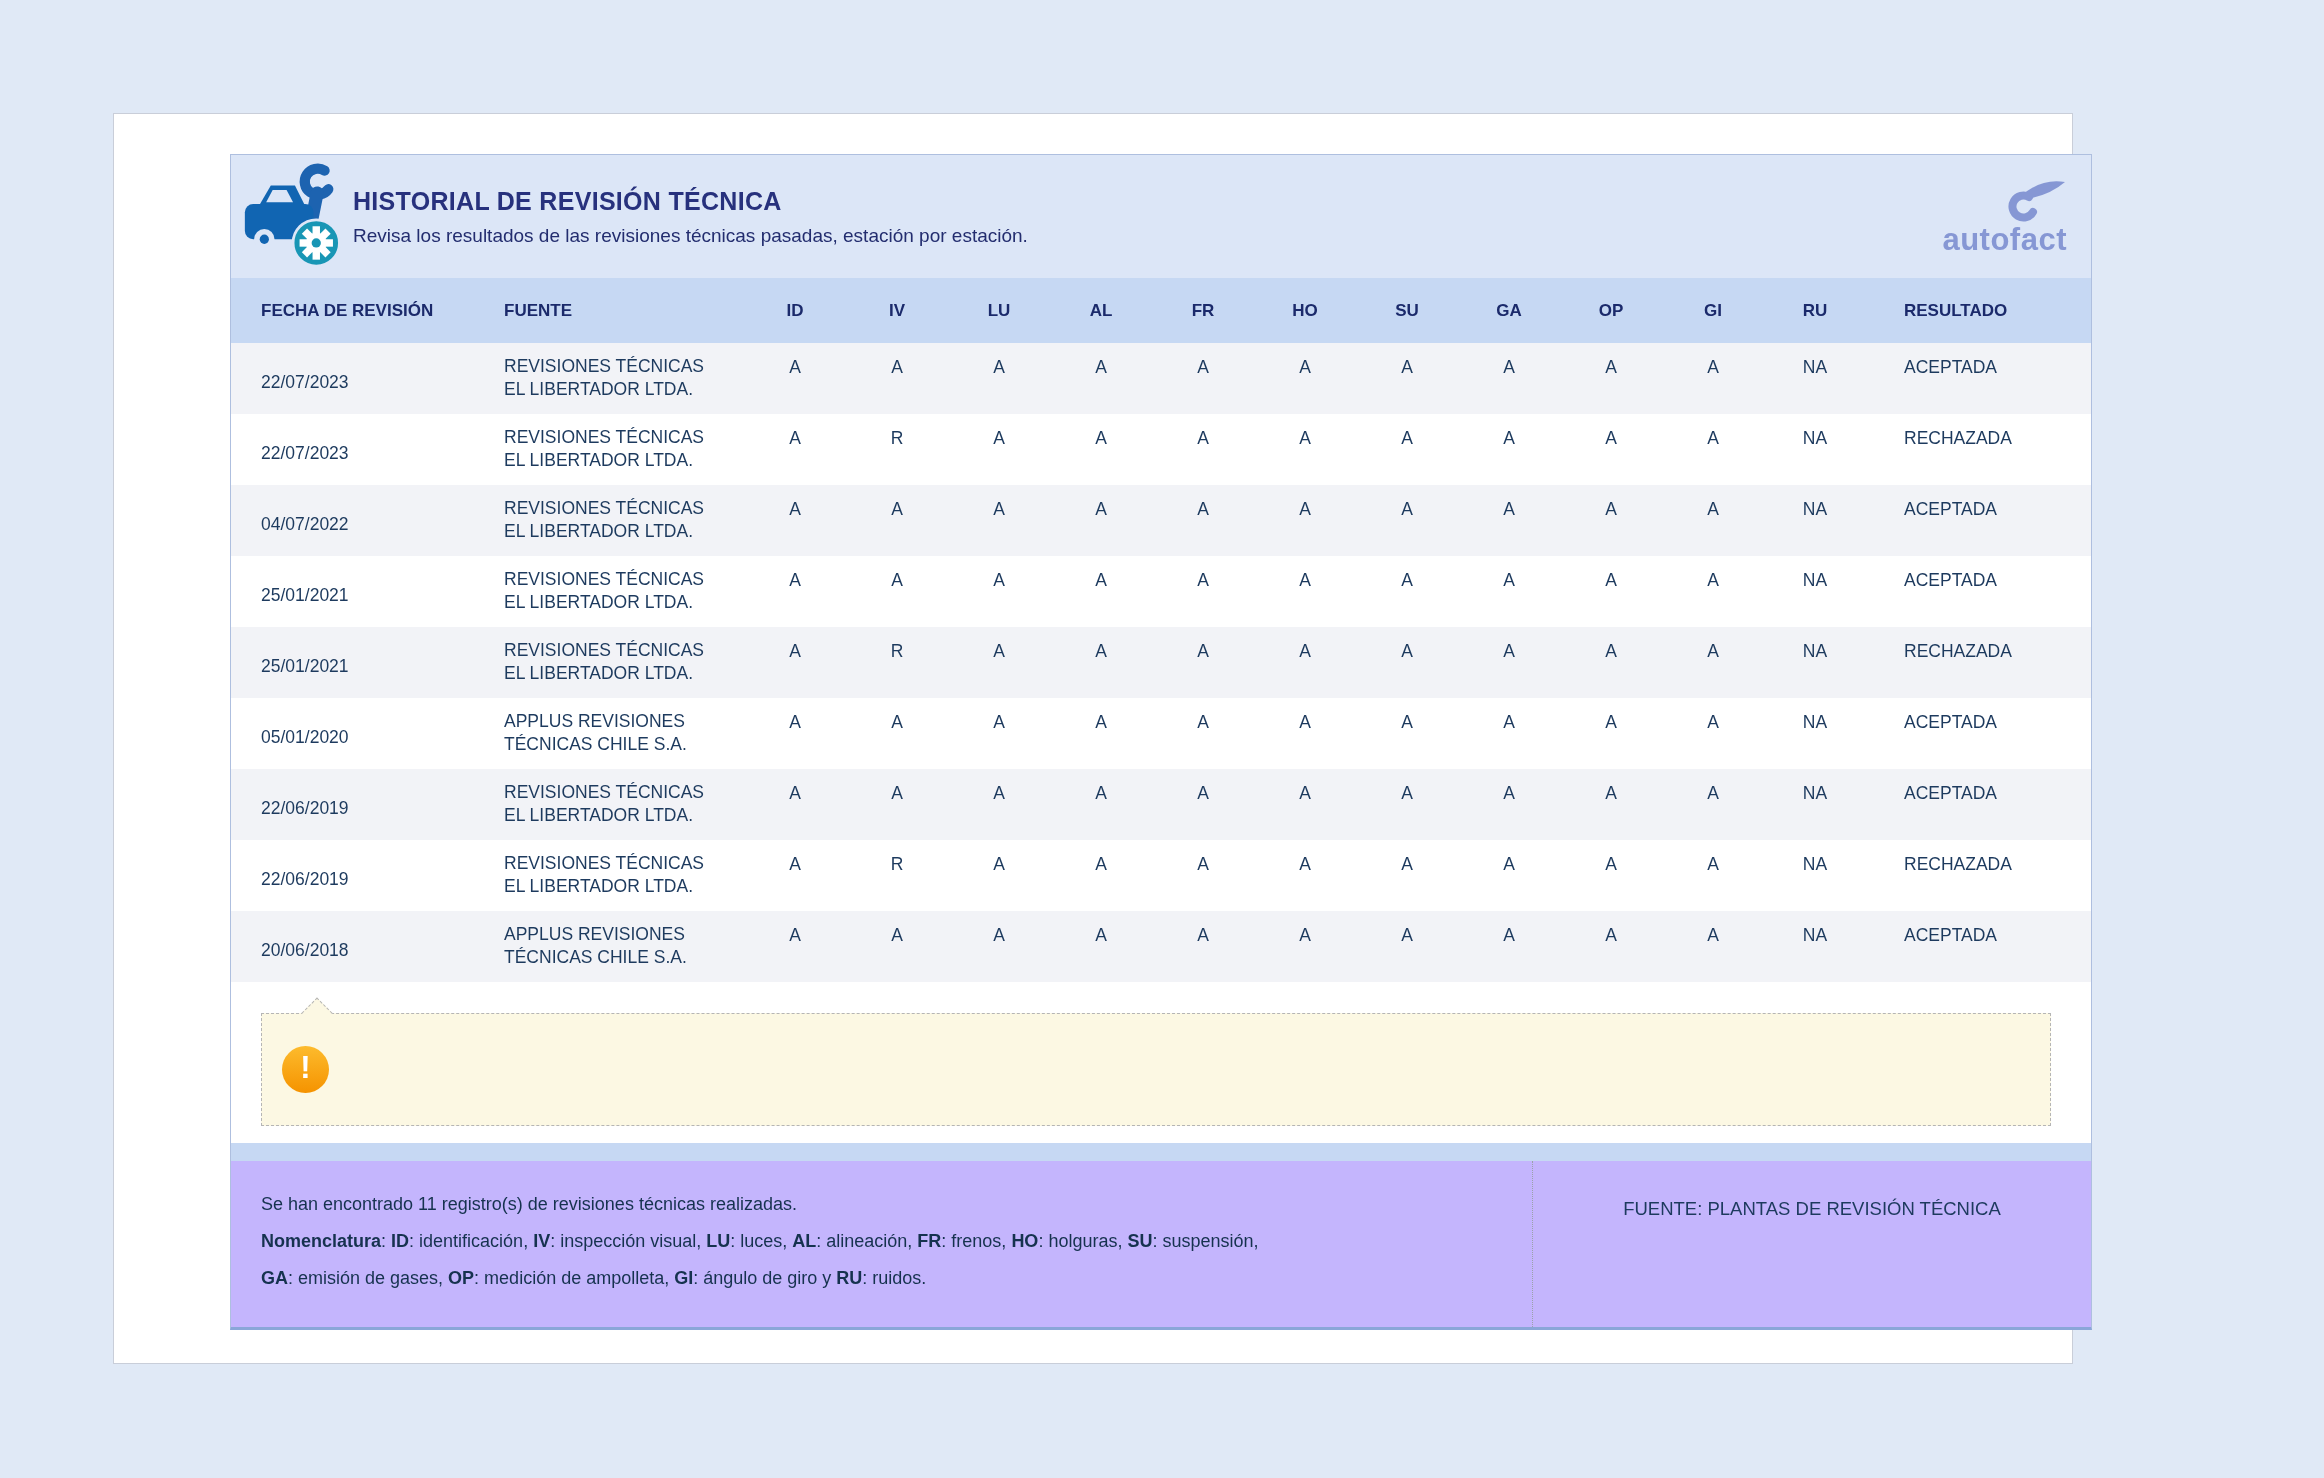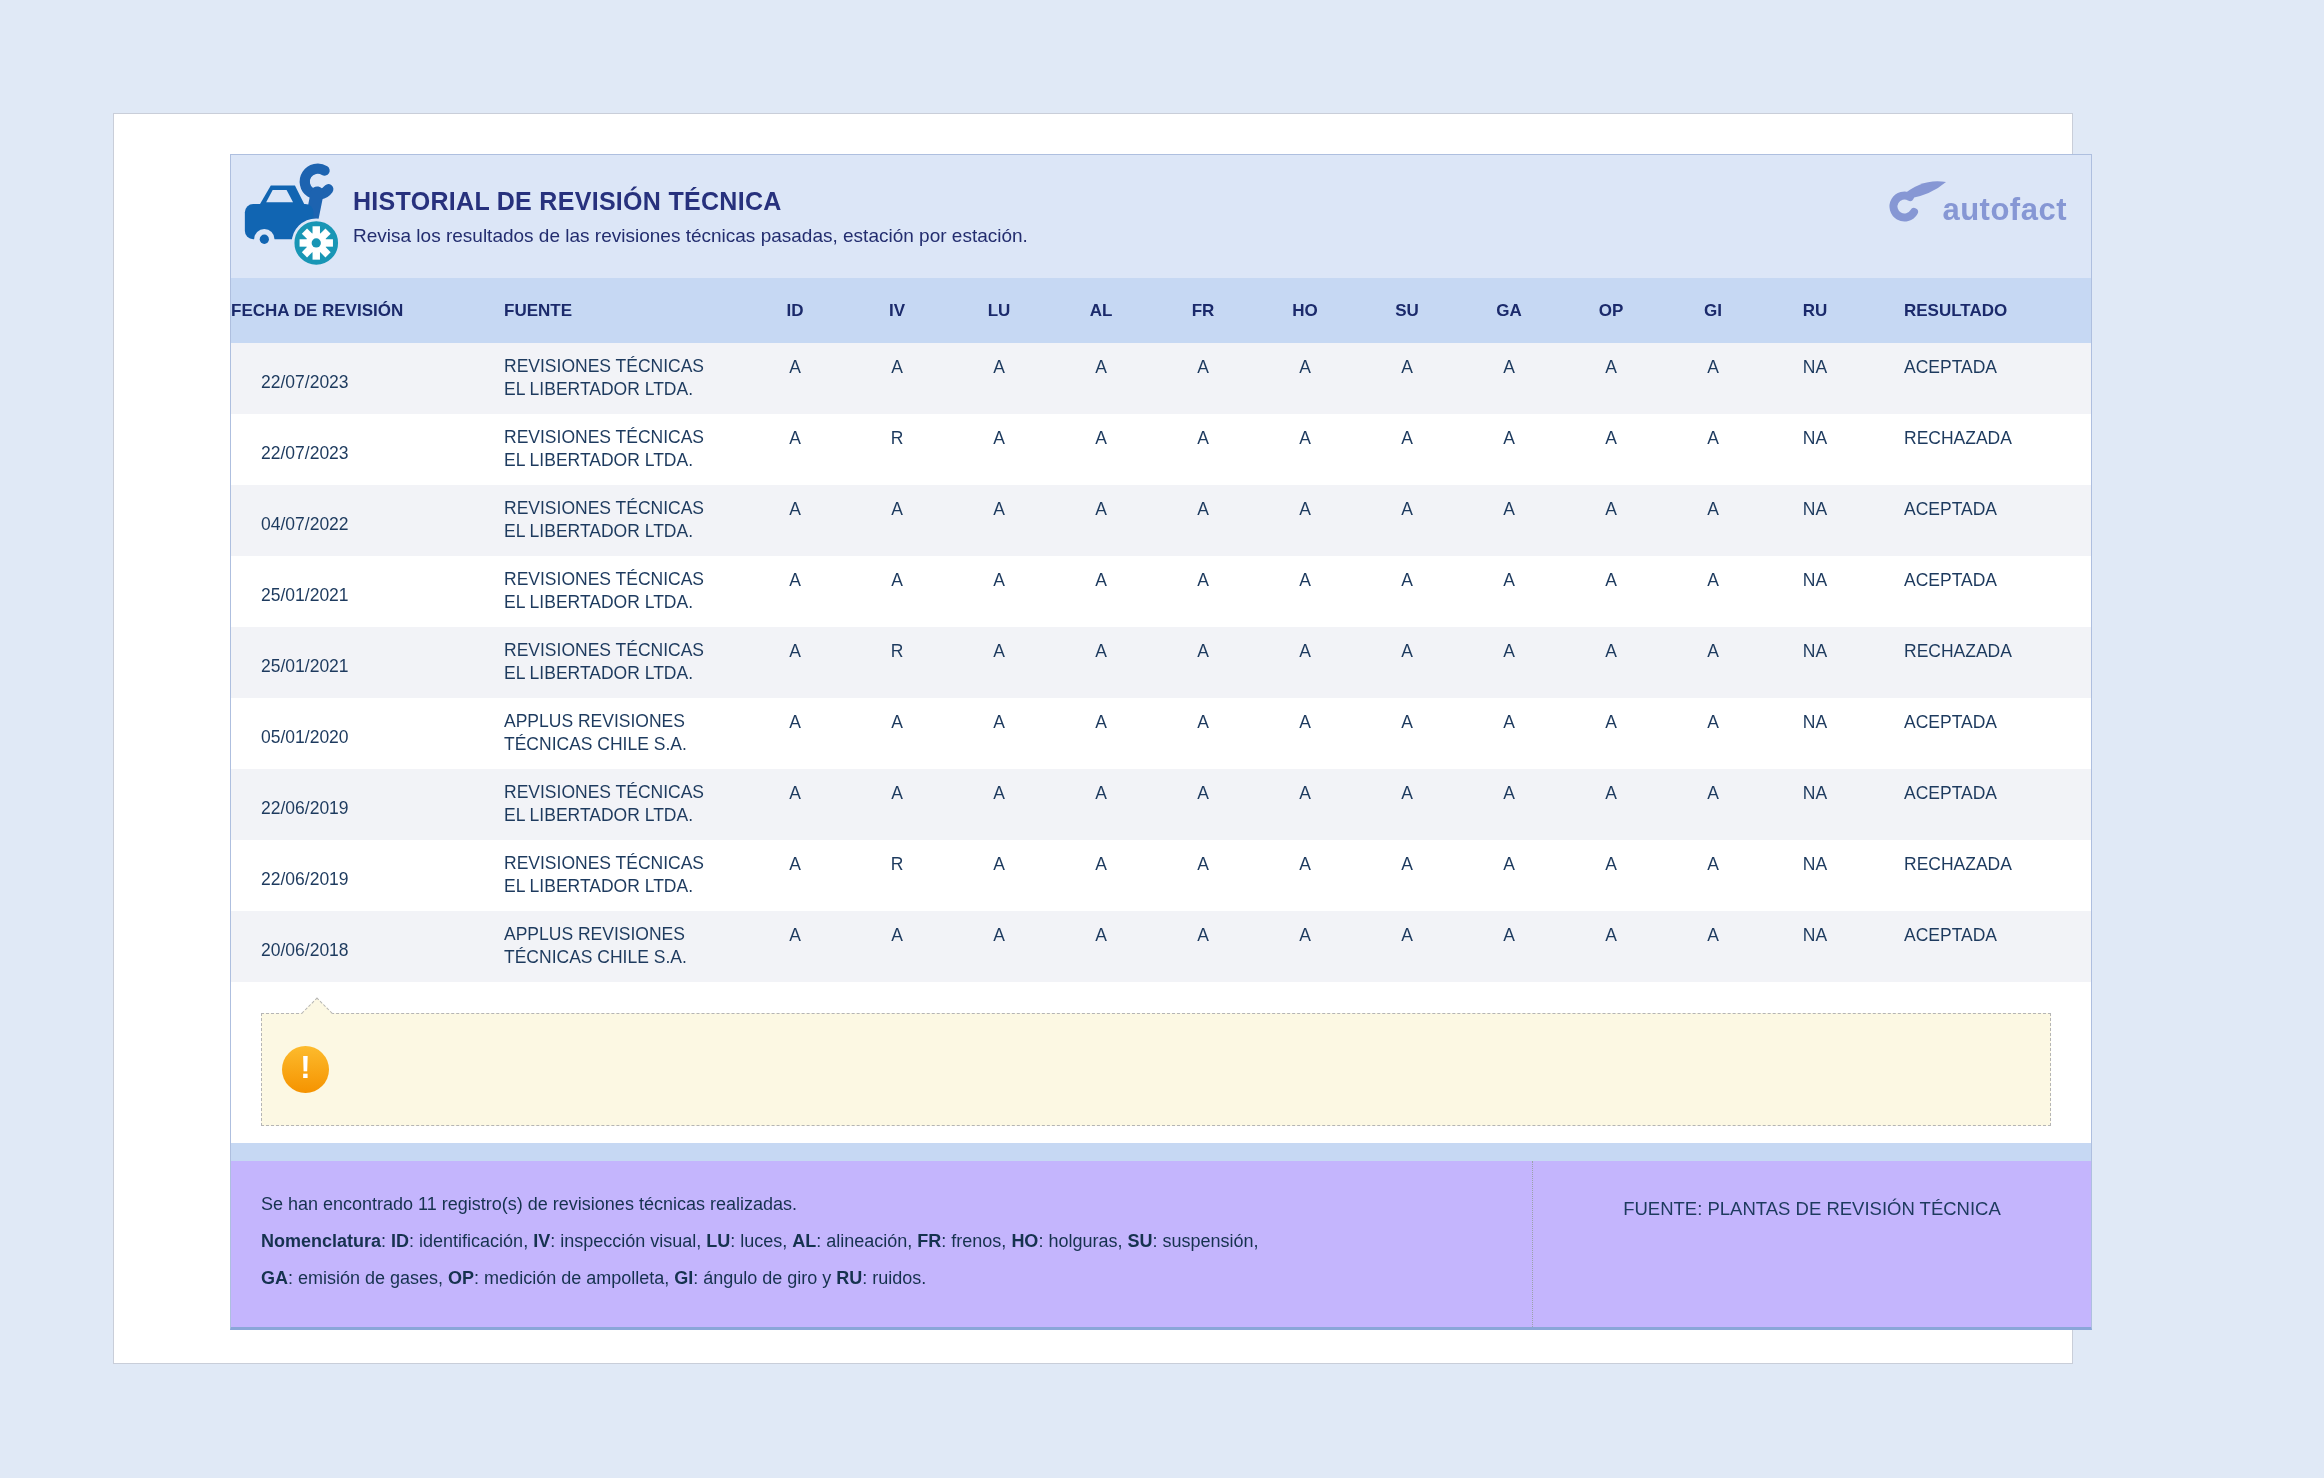--- a/index.html
+++ b/index.html
@@ -34,33 +34,34 @@
   .hdr-titles { margin-left:8px; }
   .hdr-titles h1 {
     font-size:25px; font-weight:bold; color:#27317d;
     letter-spacing:.3px; margin-bottom:9px;
   }
   .hdr-titles p { font-size:19px; color:#232d6f; }
   .logo {
     position:absolute; right:24px; top:24px;
     display:flex; align-items:flex-end;
     color:#8697d4;
+    flex-direction:column;
   }
   .logo .logo-text {
     font-size:31px; font-weight:bold; letter-spacing:.5px;
     margin-left:-6px; line-height:30px;
   }
   
   table { width:100%; border-collapse:collapse; table-layout:fixed; }
   thead tr { height:65px; background:#c6d8f3; }
   th {
     font-size:17px; font-weight:bold; color:#1b2a6b;
     text-align:left; vertical-align:middle;
   }
-  th.col-fecha { }
+  th.col-fecha { padding-left:30px; }
   th.col-letter { text-align:center; }
   th.col-resultado { padding-left:38px;margin-top:39px; }
   tbody td {
     font-size:17.5px; color:#1d3a5e;
     height:71px; vertical-align:top; padding-top:14px;
   }
   td.cell-fecha { vertical-align:middle; padding-top:8px; padding-left:30px; }
   td.cell-planta { line-height:23px; padding-top:12px; }
   td.cell-letter { text-align:center; }
   td.cell-resultado { padding-left:38px; }

